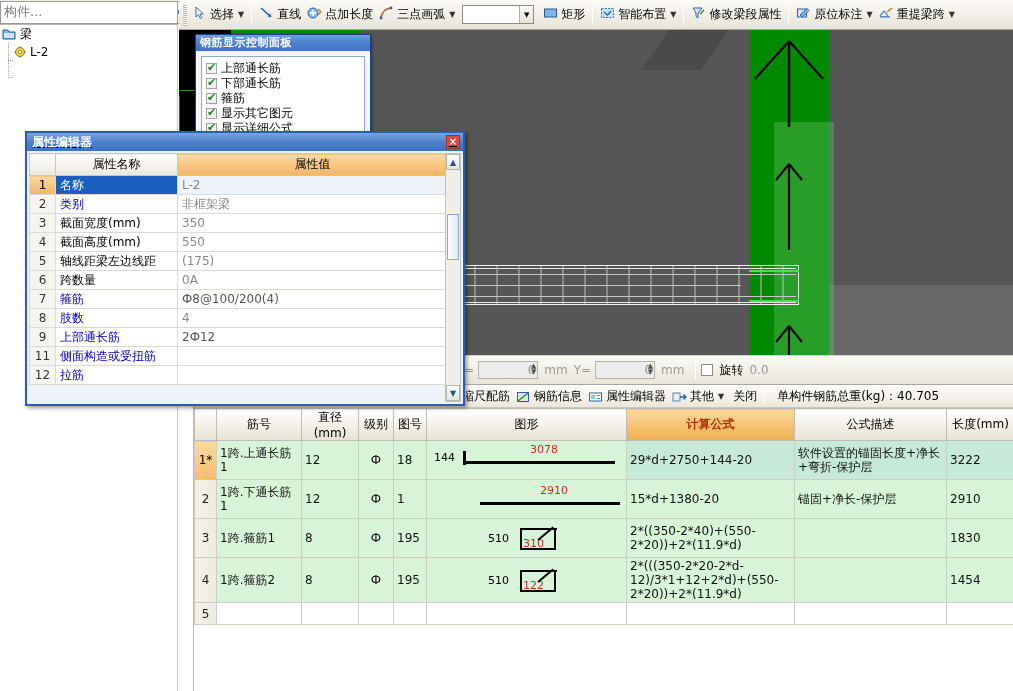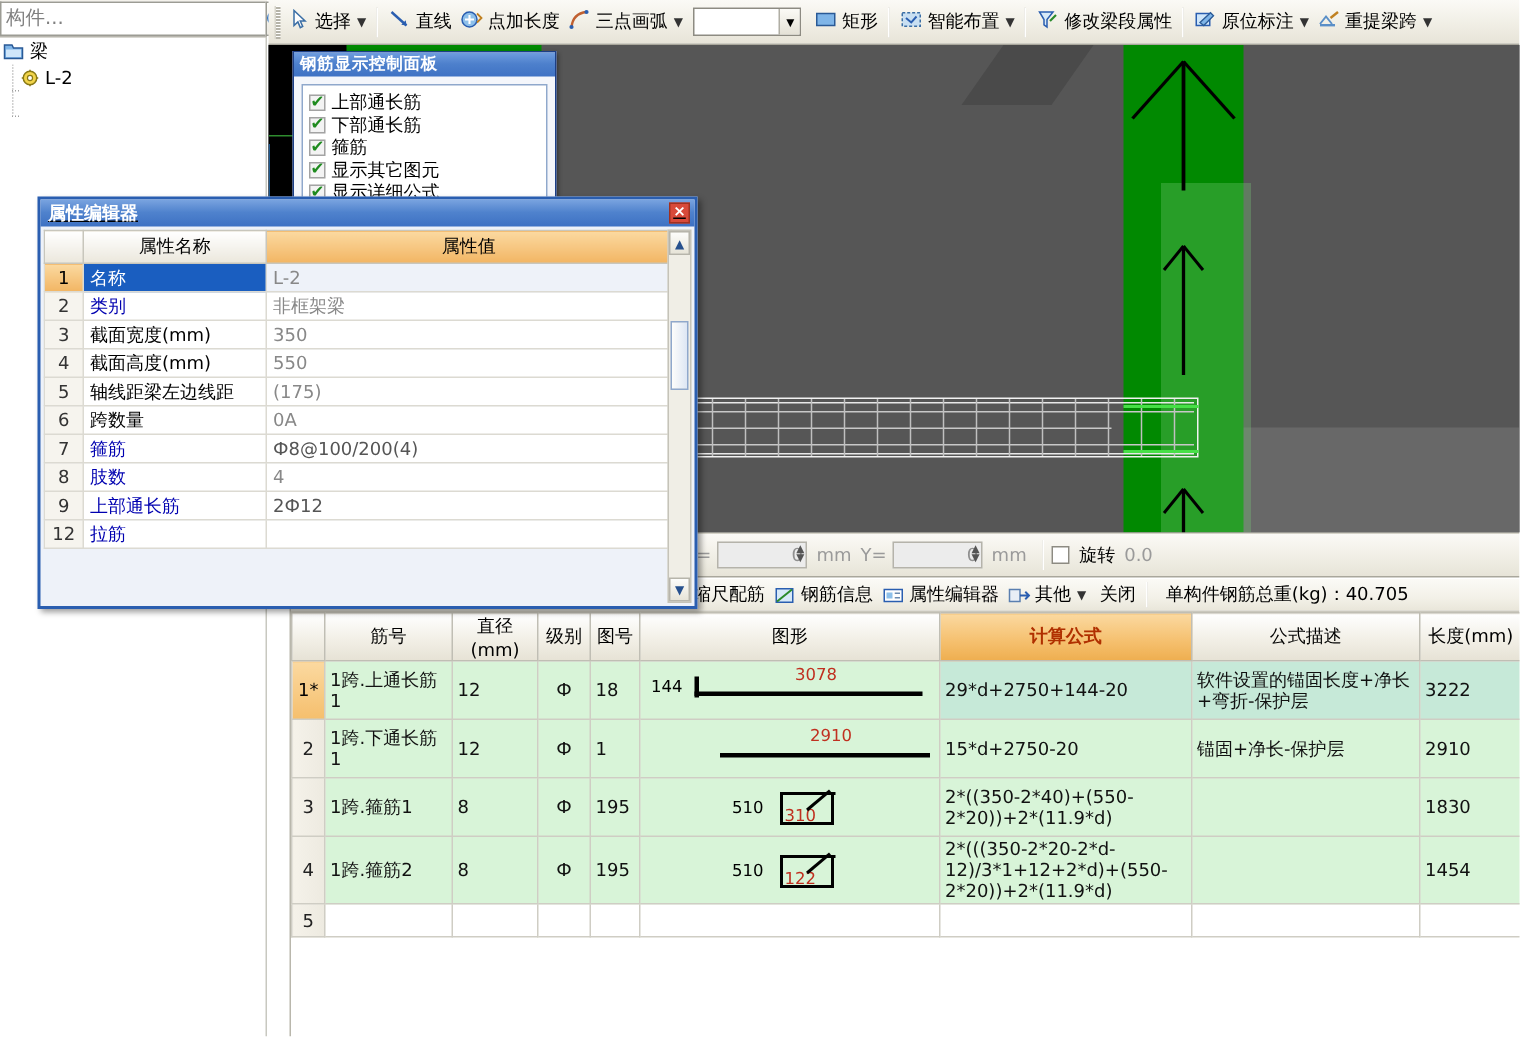--- a/index.html
+++ b/index.html
@@ -696,21 +696,21 @@
           <td><span class="cellwrap">1跨.下通长筋1</span></td>
           <td>12</td>
           <td class="c">Ф</td>
           <td>1</td>
           <td>
             <div class="shape-cell">
               <span class="dim-red" style="left:110px;top:3px;">2910</span>
               <div class="bar-line" style="left:50px;top:21px;width:140px;"></div>
             </div>
           </td>
-          <td><span class="cellwrap">15*d+2750-20</span></td>
+          <td><span class="cellwrap">15*d+1380-20</span></td>
           <td><span class="cellwrap">锚固+净长-保护层</span></td>
           <td>2910</td>
         </tr>
 
         <tr>
           <td class="rownum">3</td>
           <td><span class="cellwrap">1跨.箍筋1</span></td>
           <td>8</td>
           <td class="c">Ф</td>
           <td>195</td>
@@ -849,20 +849,25 @@
             <td class="num">8</td>
             <td class="name">肢数</td>
             <td class="val">4</td>
           </tr>
           <tr>
             <td class="num">9</td>
             <td class="name">上部通长筋</td>
             <td class="val" style="color:#555;">2Ф12</td>
           </tr>
           <tr>
+            <td class="num">11</td>
+            <td class="name">侧面构造或受扭筋</td>
+            <td class="val"></td>
+          </tr>
+          <tr>
             <td class="num">12</td>
             <td class="name">拉筋</td>
             <td class="val"></td>
           </tr>
         </tbody>
       </table>
     </div>
 
     <div class="pscroll">
       <div class="sbtn">▲</div>

